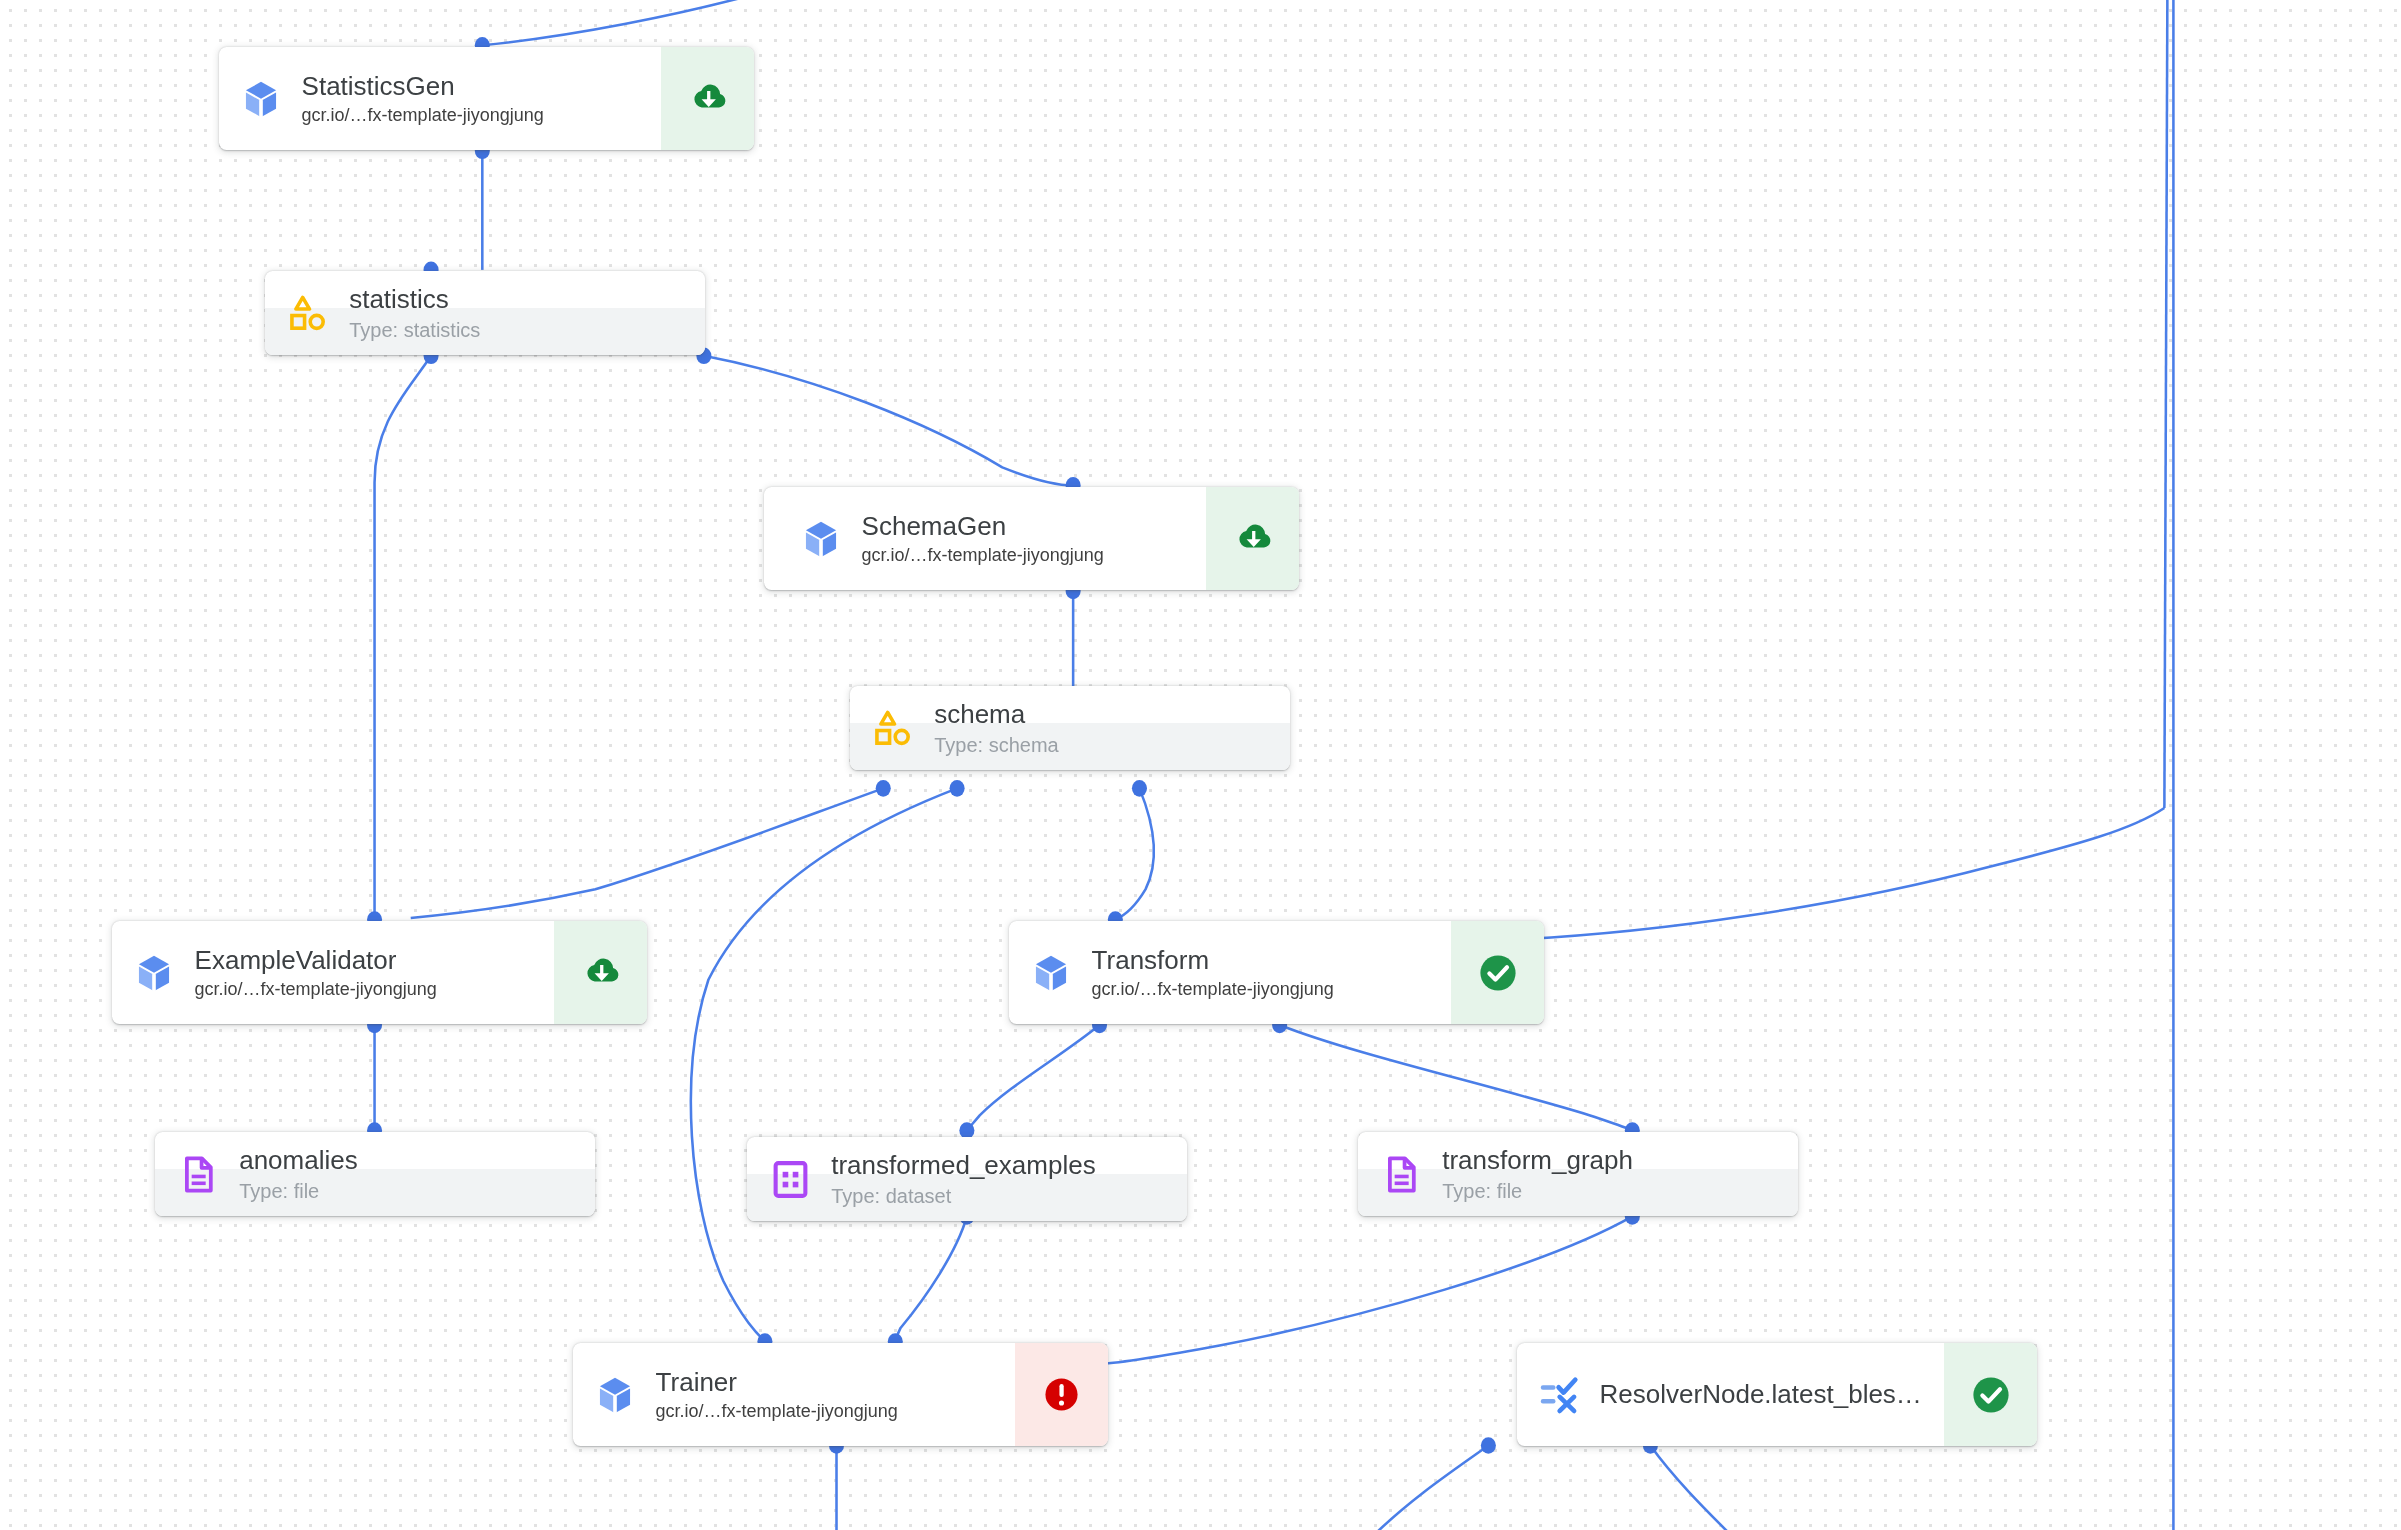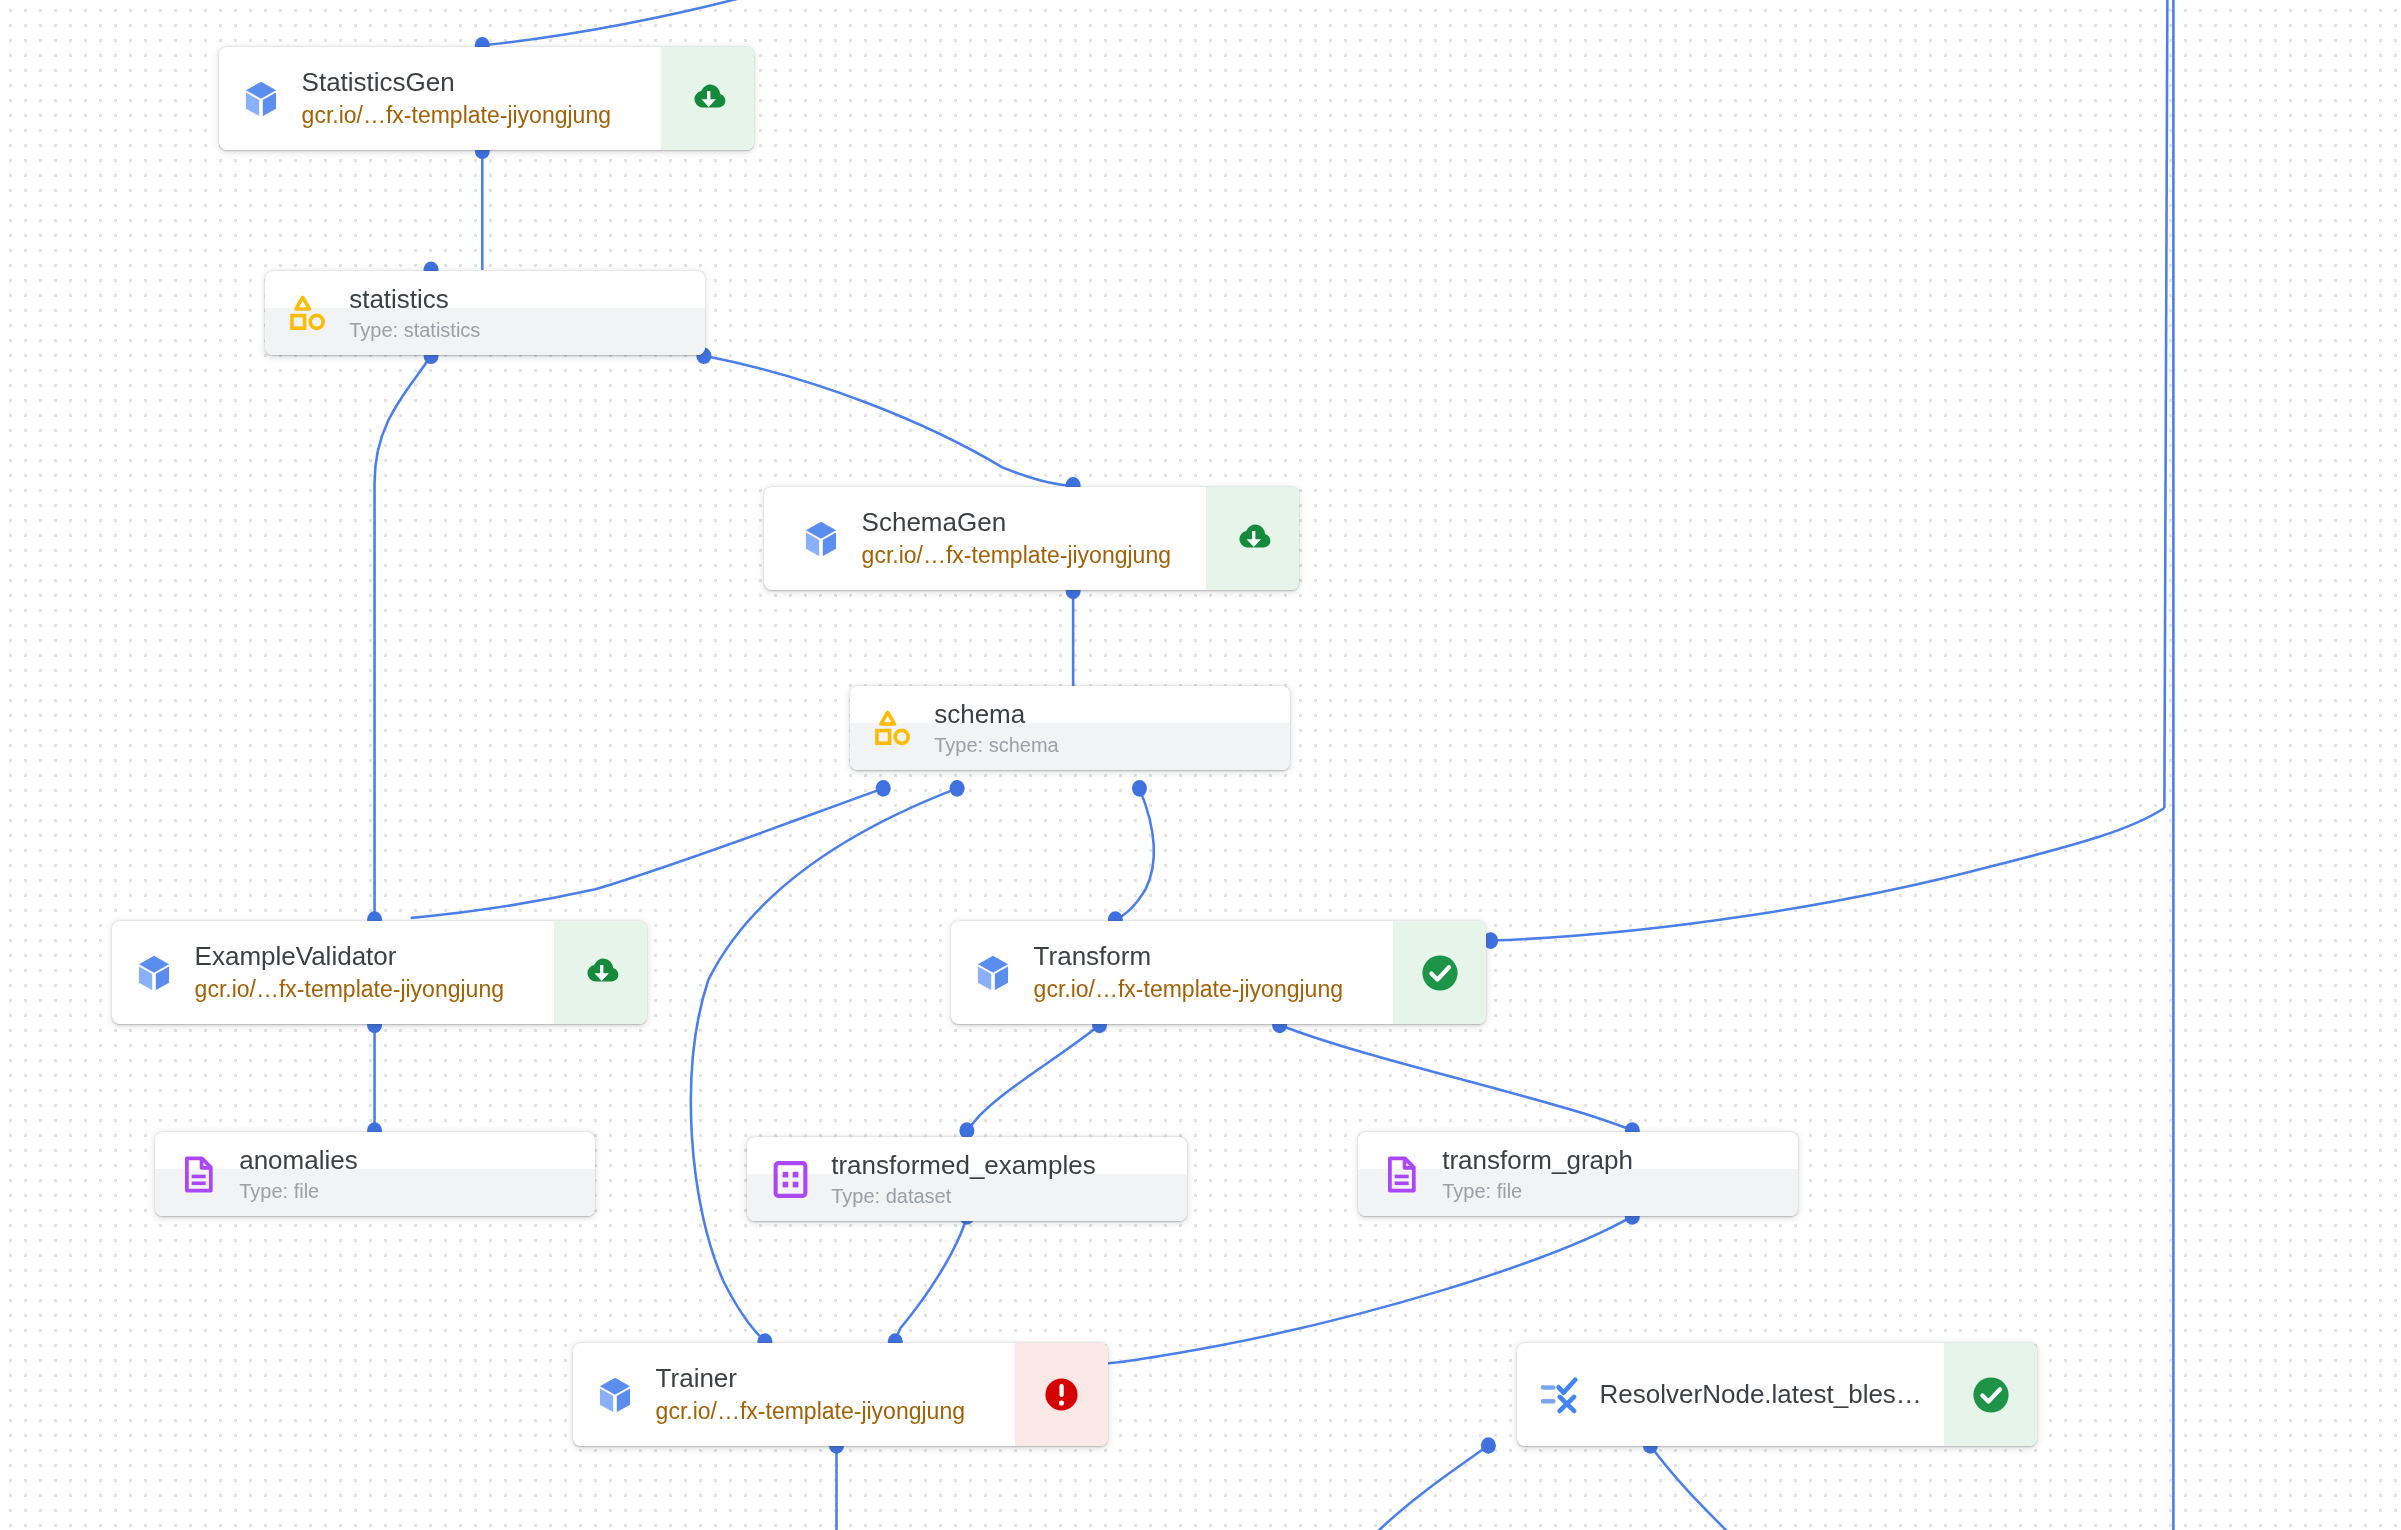--- a/index.html
+++ b/index.html
@@ -70,22 +70,22 @@
   }
   .node-title {
     font-size: 26px;
     color: #3c4043;
     line-height: 1.25;
     white-space: nowrap;
     overflow: hidden;
     text-overflow: ellipsis;
   }
   .node-sub {
-    font-size: 23px;
-    color: #a16207;
+    font-size: 18px;
+    color: #404040;
     line-height: 1.3;
     white-space: nowrap;
     overflow: hidden;
     margin-top: 2px;
   }
   .status-strip {
     flex: 0 0 auto;
     width: 93px;
     display: flex;
     align-items: center;
@@ -299,21 +299,21 @@
           </div>
         </div>
         <div class="status-strip ok">
           <svg class="icon-svg" viewBox="0 0 24 24" width="44" height="44" xmlns="http://www.w3.org/2000/svg">
     <path d="M18.6 9.3 A5.3 5.3 0 0 0 8.3 7.7 A4.5 4.5 0 0 0 8.6 16.6 L18 16.6
              A3.7 3.7 0 0 0 18.6 9.3 Z" fill="#15893c"></path>
     <path d="M13.3 7.7 L13.3 12.2 L16.3 12.2 L12.4 16.4 L8.5 12.2 L11.5 12.2 L11.5 7.7 Z" fill="#ffffff"></path>
   </svg>
         </div>
       </div>
-      <div class="node" style="left: 951px; top: 921px; width: 535px; height: 103px;">
+      <div class="node" style="left: 1009px; top: 921px; width: 535px; height: 103px;">
         <div class="node-body">
           <div class="node-icon">
             <svg class="icon-svg" viewBox="0 0 24 24" width="42" height="42" xmlns="http://www.w3.org/2000/svg">
     <path d="M12 2.2 L20.6 7 L12 11.8 L3.4 7 Z" fill="#5b8def"></path>
     <path d="M3.4 8.3 L11.1 12.6 L11.1 21.8 L3.4 17.5 Z" fill="#8ab0f7"></path>
     <path d="M12.9 12.6 L20.6 8.3 L20.6 17.5 L12.9 21.8 Z" fill="#5b8def"></path>
     <path d="M11.1 12.6 L12 13.1 L12.9 12.6 L12.9 21.8 L12 22.3 L11.1 21.8 Z" fill="#ffffff"></path>
   </svg>
           </div>
           <div class="node-text">

